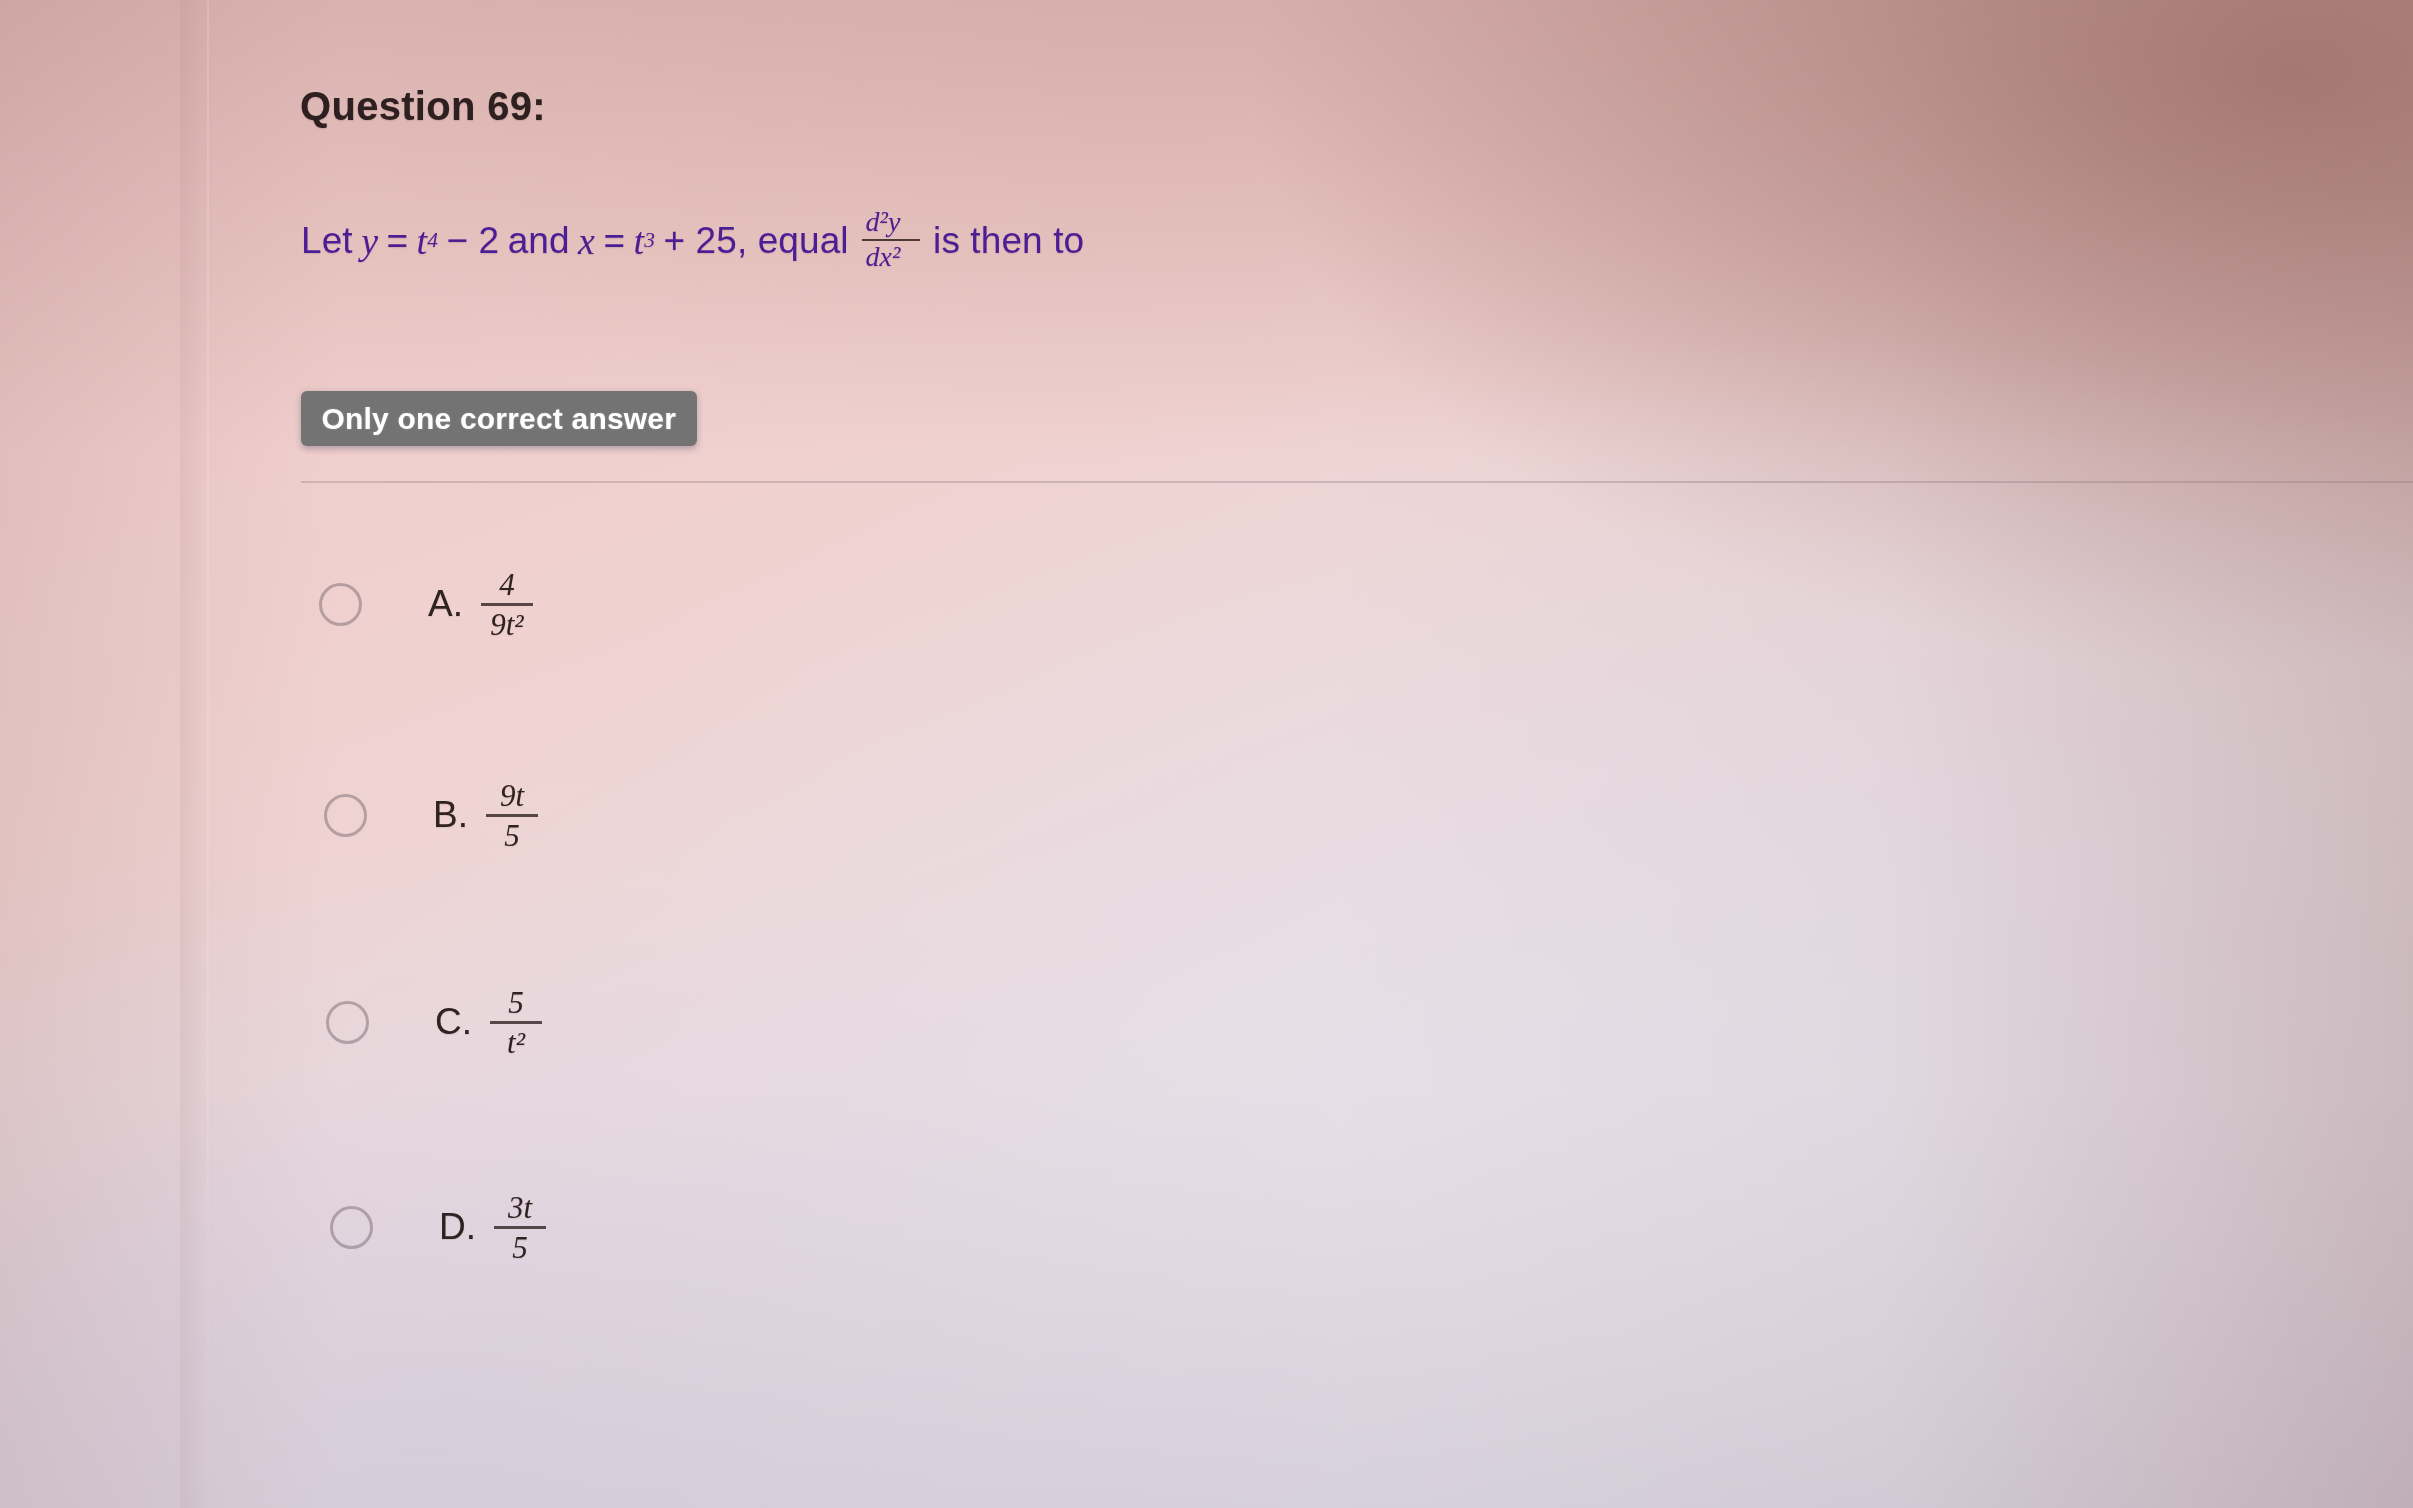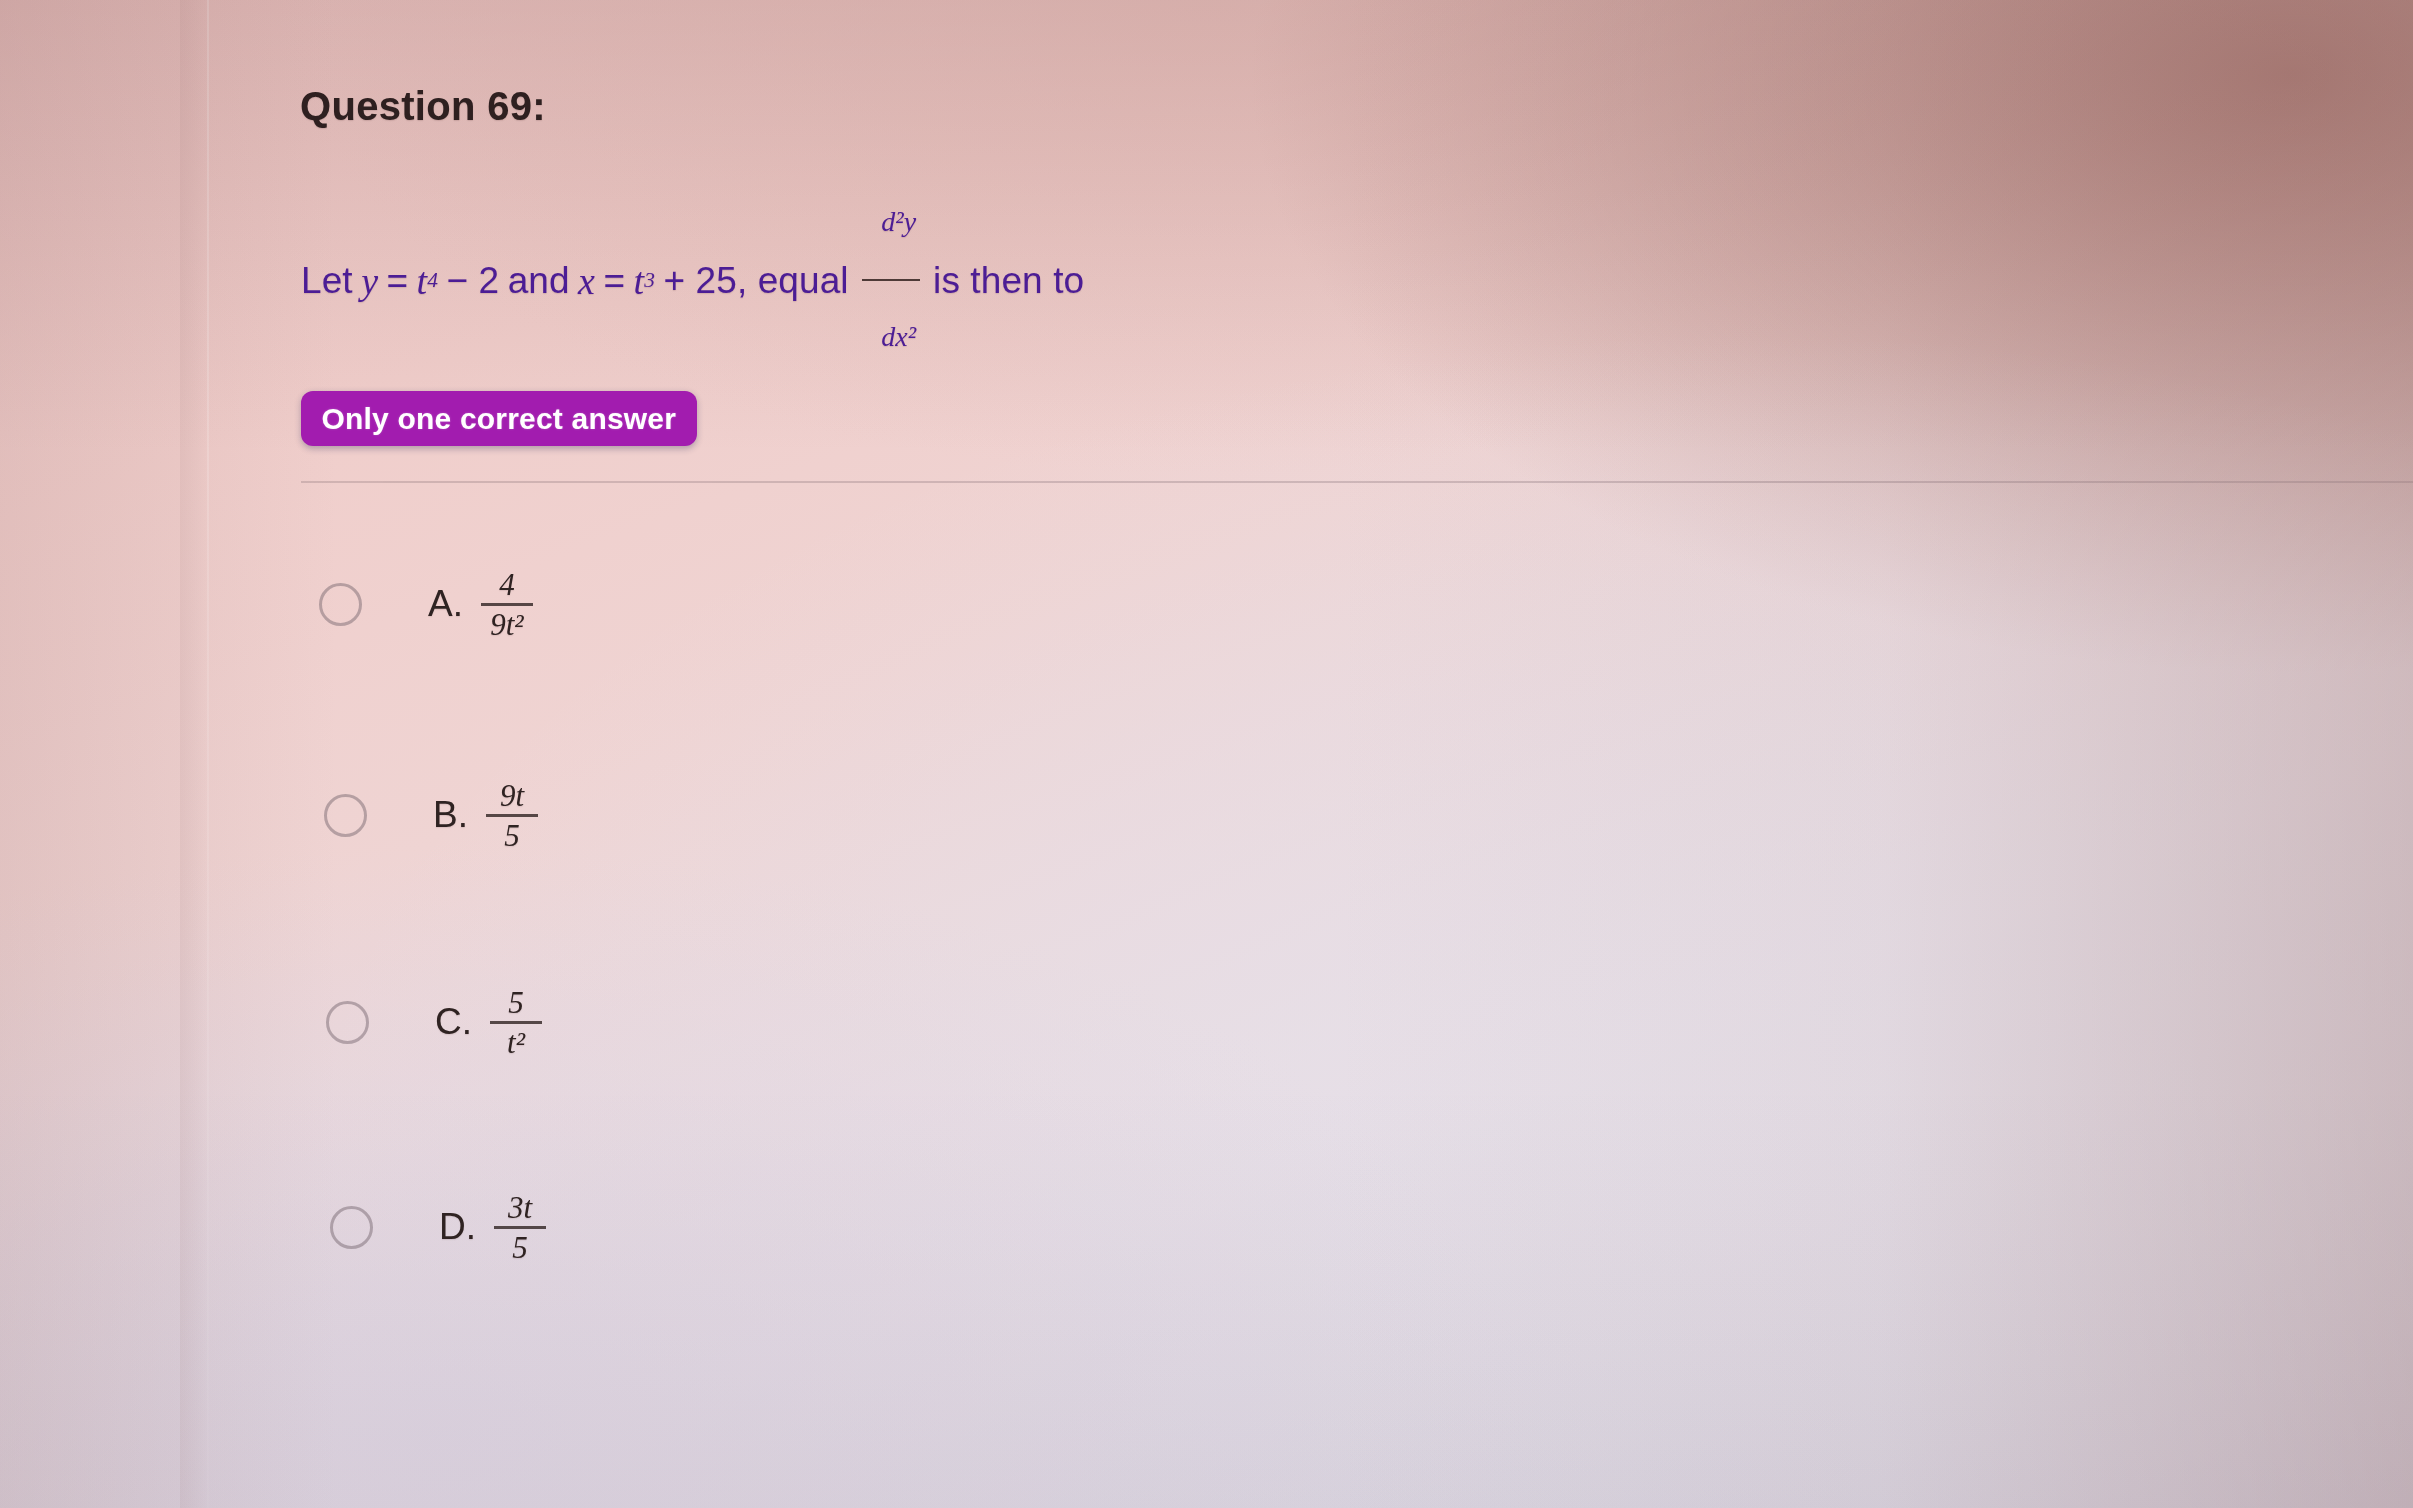--- a/index.html
+++ b/index.html
@@ -102,30 +102,29 @@
     vertical-align: super;
     font-style: italic;
     font-family: "Liberation Serif", serif;
   }
   .sp { display: inline-block; width: 8.4px; }
 
   
   .frac-inline {
     display: inline-flex;
     flex-direction: column;
-    align-items: flex-end;
+    align-items: flex-start;
     justify-content: center;
     vertical-align: middle;
     margin: 0 13.2px;
     font-family: "Liberation Serif", serif;
     font-style: italic;
     line-height: 1;
     position: relative;
     top: -1.2px;
-    gap: 40px;
   }
   .frac-inline .num,
   .frac-inline .den {
     font-size: 28px;
     padding: 2.4px 3.6px;
   }
   .frac-inline .bar {
     width: 100%;
     min-width: 58px;
     height: 2.4px;
@@ -134,22 +133,22 @@
   }
 
   .badge {
     position: absolute;
     left: 301px;
     top: 391px;
     height: 55px;
     padding: 0 20.4px;
     display: flex;
     align-items: center;
-    background: #a21caf;
-    border-radius: 12px;
+    background: #737373;
+    border-radius: 6px;
     color: #ffffff;
     font-size: 30px;
     font-weight: 700;
     letter-spacing: 0.2px;
     box-shadow: 0 2.4px 6px rgba(40,40,90,0.30);
     text-shadow: 0 0 2.4px rgba(255,255,255,0.25);
     white-space: nowrap;
   }
 
   .divider {

